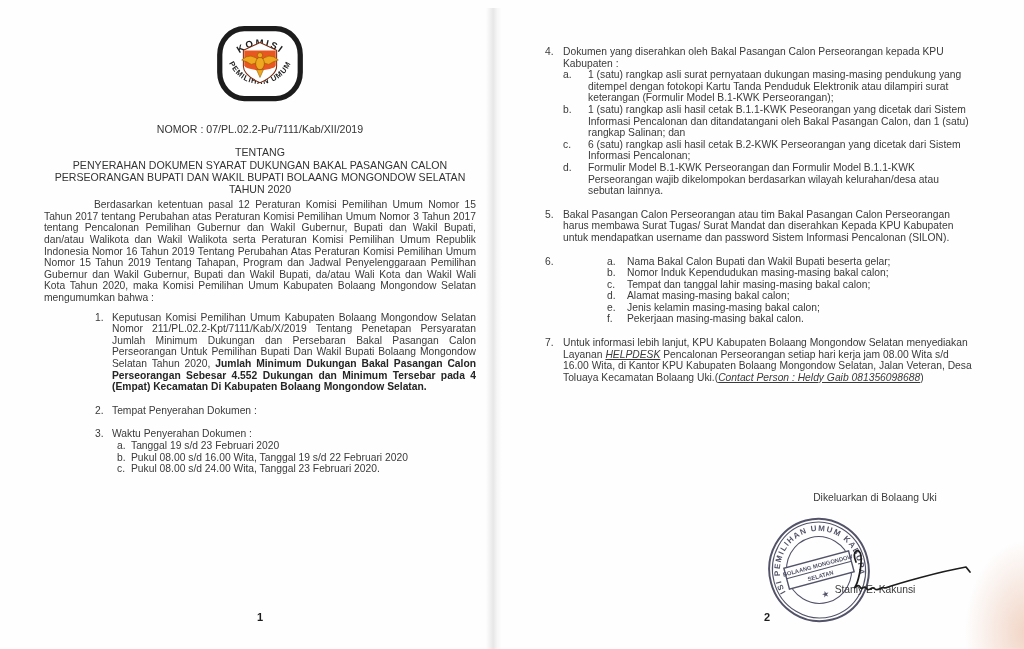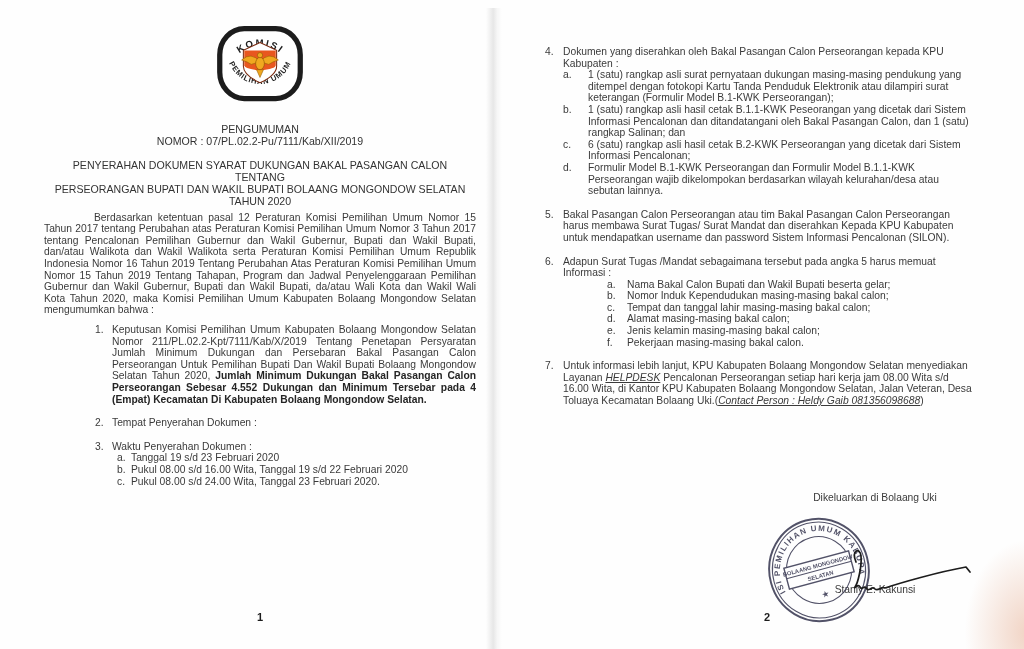--- a/index.html
+++ b/index.html
@@ -85,27 +85,26 @@
             <path d="M50,42 Q60,30 71,40 Q64,42 60,45 Z" fill="#f0a820" stroke="#8a5200" stroke-width="0.6"></path>
             <ellipse cx="50" cy="44" rx="5" ry="7" fill="#f0a820" stroke="#8a5200" stroke-width="0.7"></ellipse>
             <circle cx="50" cy="34.5" r="3" fill="#f0a820" stroke="#8a5200" stroke-width="0.7"></circle>
             <path d="M46,51 L54,51 L50,60 Z" fill="#f0a820" stroke="#8a5200" stroke-width="0.6"></path>
           </g>
         </svg>
       </div>
 
 
       <div class="announce-block">
-        <div>PENGUMUMAN</div>
         <div>NOMOR : 07/PL.02.2-Pu/7111/Kab/XII/2019</div>
       </div>
 
       <div class="tentang-block">
+        <div>TENTANG</div>
         <div>PENYERAHAN DOKUMEN SYARAT DUKUNGAN BAKAL PASANGAN CALON</div>
-        <div>TENTANG</div>
         <div>PERSEORANGAN BUPATI DAN WAKIL BUPATI BOLAANG MONGONDOW SELATAN</div>
         <div>TAHUN 2020</div>
       </div>
 
       <div class="opening">Berdasarkan ketentuan pasal 12 Peraturan Komisi Pemilihan Umum Nomor 15 Tahun 2017 tentang Perubahan atas Peraturan Komisi Pemilihan Umum Nomor 3 Tahun 2017 tentang Pencalonan Pemilihan Gubernur dan Wakil Gubernur, Bupati dan Wakil Bupati, dan/atau Walikota dan Wakil Walikota serta Peraturan Komisi Pemilihan Umum Republik Indonesia Nomor 16 Tahun 2019 Tentang Perubahan Atas Peraturan Komisi Pemilihan Umum Nomor 15 Tahun 2019 Tentang Tahapan, Program dan Jadwal Penyelenggaraan Pemilihan Gubernur dan Wakil Gubernur, Bupati dan Wakil Bupati, da/atau Wali Kota dan Wakil Wali Kota Tahun 2020, maka Komisi Pemilihan Umum Kabupaten Bolaang Mongondow Selatan mengumumkan bahwa :</div>
 
       <div class="list1">
         <div class="li">
           <span class="num">1.</span>
           <div class="body">
@@ -177,21 +176,20 @@
       </div>
 
       <div class="item">
         <span class="num">5.</span>
         <div class="body">Bakal Pasangan Calon Perseorangan atau tim Bakal Pasangan Calon Perseorangan harus membawa Surat Tugas/ Surat Mandat dan diserahkan Kepada KPU Kabupaten untuk mendapatkan username dan password Sistem Informasi Pencalonan (SILON).</div>
       </div>
 
       <div class="item">
         <span class="num">6.</span>
         <div class="body">
-          <div>Adapun Surat Tugas /Mandat sebagaimana tersebut pada angka 5 harus memuat Informasi :</div>
           <div class="sub6">
             <div class="sli">
               <span class="slet">a.</span>
               <span>Nama Bakal Calon Bupati dan Wakil Bupati beserta gelar;</span>
             </div>
             <div class="sli">
               <span class="slet">b.</span>
               <span>Nomor Induk Kependudukan masing-masing bakal calon;</span>
             </div>
             <div class="sli">

